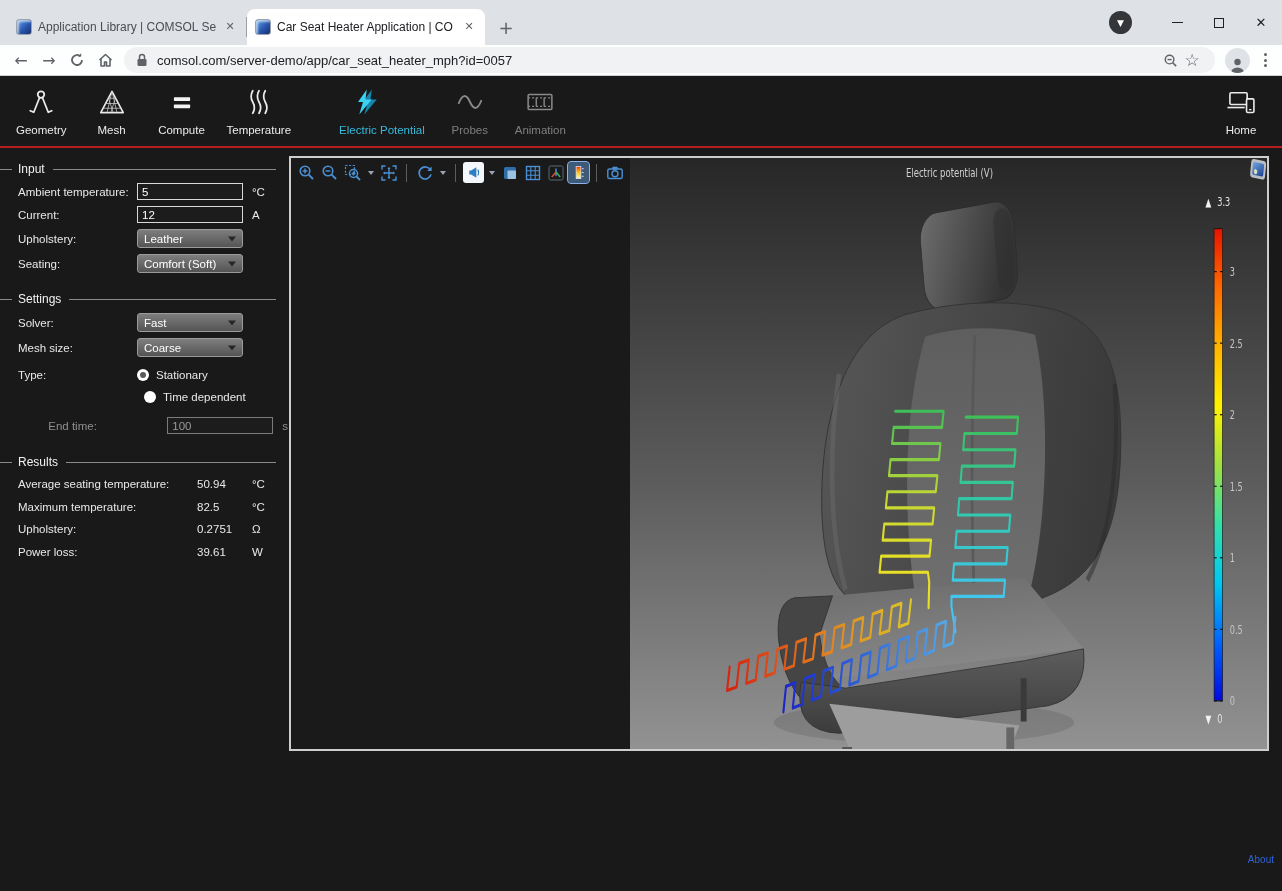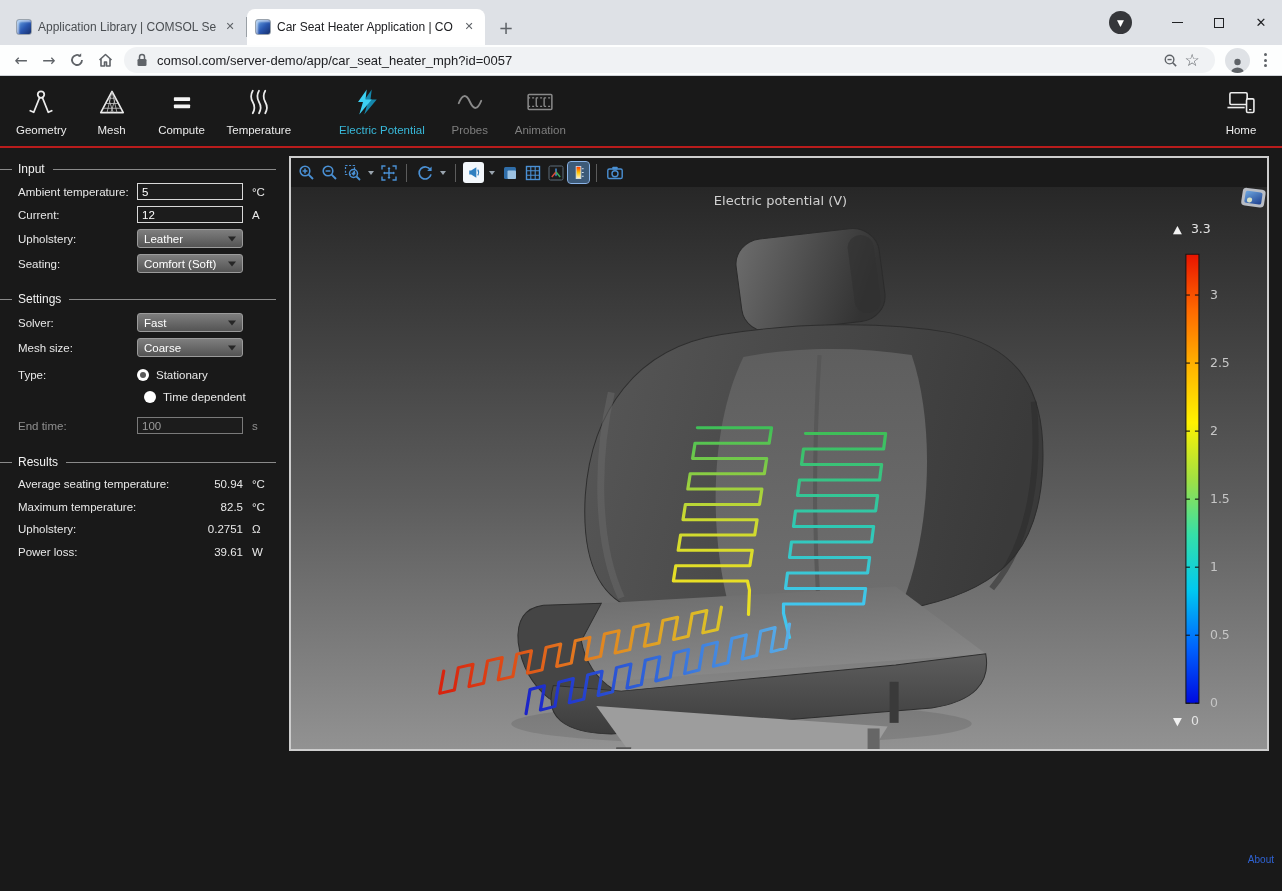--- a/index.html
+++ b/index.html
@@ -71,25 +71,25 @@
   .dd .car { margin-left:auto; width:0; height:0; border:4px solid transparent; border-top:5px solid #262626;
     transform:translateY(2.5px); }
   .radio-row { display:flex; align-items:center; height:22px; padding-left:144px; }
   .radio { width:12px; height:12px; border-radius:50%; background:#fff; margin-right:7px;
     position:relative; flex:none; cursor:pointer; }
   .radio.sel::after { content:""; position:absolute; inset:3px; border-radius:50%; background:#5a5a5a; }
   .row.disabled, .row.disabled .lab, .row.disabled .unit { color:#8f8f8f; }
   .row.disabled .field { border-color:#7a7a7a; color:#9a9a9a; }
   .rrow { display:flex; align-items:center; height:22.5px; padding:0 14px 0 18px; }
   .rlab { flex:1; }
-  .rval { min-width:46px; text-align:right; }
+  .rval { min-width:46px; }
   .runit { width:22px; margin-left:9px; }
 
   .graphics { flex:1; margin:8px 13px 0 1px; height:595px; border:2px solid #cdcdcd;
-    background:#1a1a1a; display:flex; flex-direction:column; }
+    background:#1a1a1a; display:flex; }
   .ptoolbar { height:29px; display:flex; align-items:center; gap:2px; padding:0 5px; flex:none; }
   .pbtn { width:21px; height:21px; display:flex; align-items:center; justify-content:center;
     border-radius:3px; cursor:pointer; flex:none; }
   .pbtn.lightbg { background:#f3f7fb; }
   .pbtn.activebg { background:#3d5a78; outline:1.5px solid #8ab4e8; }
   .pcaret { width:11px; height:21px; display:flex; align-items:center; justify-content:center; cursor:pointer; }
   .pcaret i { width:0; height:0; border:3.5px solid transparent; border-top:4.5px solid #9aa4ae; transform:translateY(2px); }
   .psep { width:1px; height:18px; background:#5c5c5c; margin:0 5px; flex:none; }
   .canvas { flex:1; position:relative; }
   .canvas svg { position:absolute; inset:0; width:100%; height:100%; }
@@ -294,21 +294,21 @@
       </div>
       <div class="row" style="height:22px; margin-top:4px;">
         <span class="lab">Type:</span>
         <span class="radio sel"></span>
         <span>Stationary</span>
       </div>
       <div class="radio-row">
         <span class="radio"></span>
         <span>Time dependent</span>
       </div>
-      <div class="row disabled" style="margin-top:6px;">
+      <div class="row disabled" style="margin-top:6px;justify-content:flex-end;">
         <span class="lab">End time:</span>
         <input class="field" type="text" disabled="" value="100" style="">
         <span class="unit">s</span>
       </div>
 
       <div class="sec" style="margin-top:18px;">
         <span class="dash"></span>
         <span>Results</span>
         <span class="rule"></span>
       </div>

